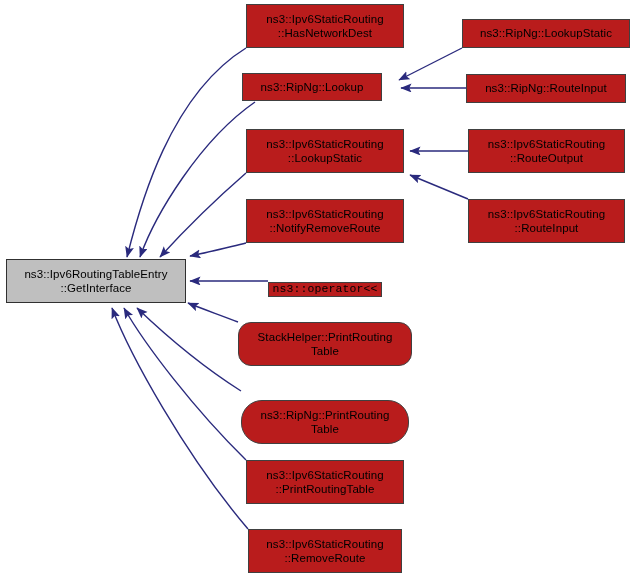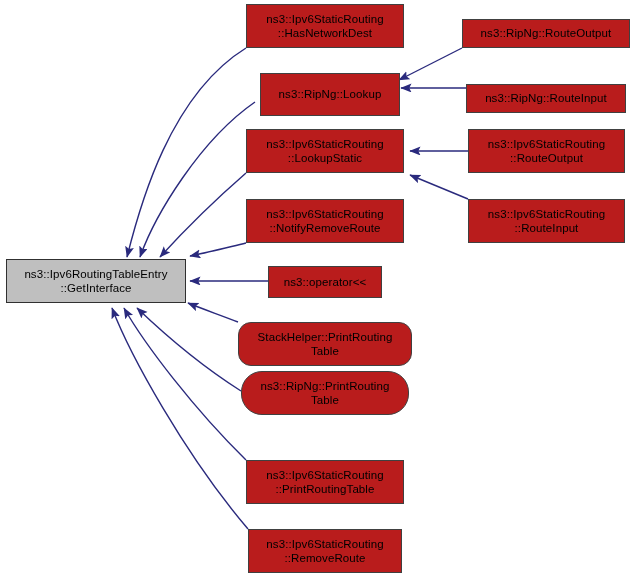--- a/index.html
+++ b/index.html
@@ -76,54 +76,54 @@
   </svg>
   <div id="node-layer">
       <div class="gnode root" style="left: 6px; top: 259px; width: 180px; height: 44px; text-align: center;">
         <span class="lbl">ns3::Ipv6RoutingTableEntry
 ::GetInterface</span>
       </div>
       <div class="gnode" style="left: 246px; top: 4px; width: 158px; height: 44px;">
         <span class="lbl">ns3::Ipv6StaticRouting
 ::HasNetworkDest</span>
       </div>
-      <div class="gnode" style="left: 260px; top: 73px; width: 140px; height: 43px;">
+      <div class="gnode" style="left: 242px; top: 73px; width: 140px; height: 28px;">
         <span class="lbl">ns3::RipNg::Lookup</span>
       </div>
       <div class="gnode" style="left: 246px; top: 129px; width: 158px; height: 44px;">
         <span class="lbl">ns3::Ipv6StaticRouting
 ::LookupStatic</span>
       </div>
       <div class="gnode" style="left: 246px; top: 199px; width: 158px; height: 44px;">
         <span class="lbl">ns3::Ipv6StaticRouting
 ::NotifyRemoveRoute</span>
       </div>
-      <div class="gnode" style="left: 268px; top: 266px; width: 114px; height: 32px;">
+      <div class="gnode" style="left: 268px; top: 282px; width: 114px; height: 15px; font-family: Liberation Mono, monospace;">
         <span class="lbl">ns3::operator&lt;&lt;</span>
       </div>
       <div class="gnode" style="left: 238px; top: 322px; width: 174px; height: 44px; border-radius: 13px;">
         <span class="lbl">StackHelper::PrintRouting
 Table</span>
       </div>
-      <div class="gnode" style="left: 241px; top: 371px; width: 168px; height: 44px; border-radius: 21px;">
+      <div class="gnode" style="left: 241px; top: 400px; width: 168px; height: 44px; border-radius: 21px;">
         <span class="lbl">ns3::RipNg::PrintRouting
 Table</span>
       </div>
       <div class="gnode" style="left: 246px; top: 460px; width: 158px; height: 44px;">
         <span class="lbl">ns3::Ipv6StaticRouting
 ::PrintRoutingTable</span>
       </div>
       <div class="gnode" style="left: 248px; top: 529px; width: 154px; height: 44px;">
         <span class="lbl">ns3::Ipv6StaticRouting
 ::RemoveRoute</span>
       </div>
       <div class="gnode" style="left: 462px; top: 19px; width: 168px; height: 29px;">
-        <span class="lbl">ns3::RipNg::RouteOutput</span>
+        <span class="lbl">ns3::RipNg::LookupStatic</span>
       </div>
-      <div class="gnode" style="left: 466px; top: 84px; width: 160px; height: 29px;">
+      <div class="gnode" style="left: 466px; top: 74px; width: 160px; height: 29px;">
         <span class="lbl">ns3::RipNg::RouteInput</span>
       </div>
       <div class="gnode" style="left: 468px; top: 129px; width: 157px; height: 44px;">
         <span class="lbl">ns3::Ipv6StaticRouting
 ::RouteOutput</span>
       </div>
       <div class="gnode" style="left: 468px; top: 199px; width: 157px; height: 44px;">
         <span class="lbl">ns3::Ipv6StaticRouting
 ::RouteInput</span>
       </div>

